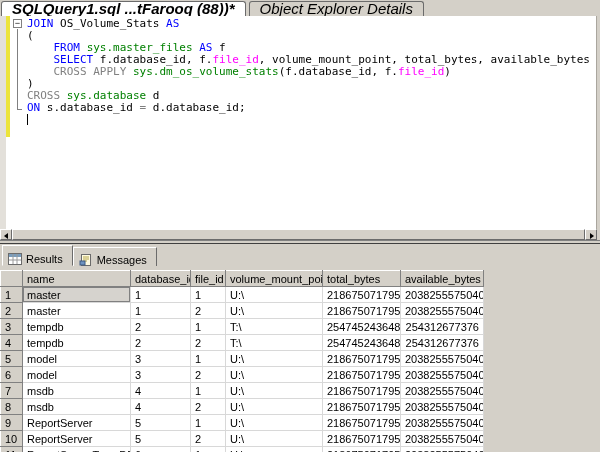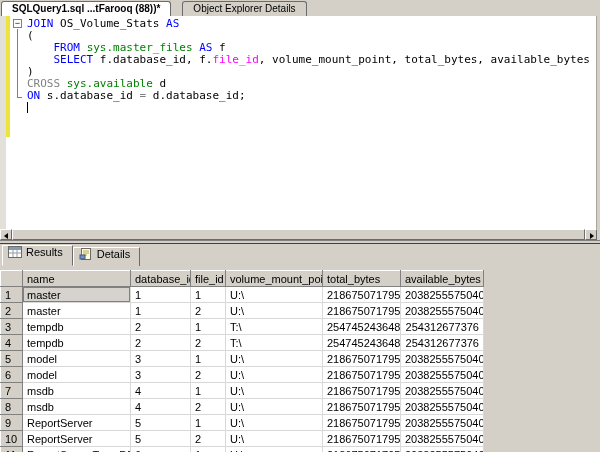--- a/index.html
+++ b/index.html
@@ -7,26 +7,26 @@
   .window {
     position:relative; width:600px; height:452px; overflow:hidden;
     background:#d4d0c8; font-family:"Liberation Sans", sans-serif; color:#000;
   }
   
   .doc-tabstrip {
     height:16px; display:flex; align-items:flex-end; background:#d4d0c8;
     padding-left:1px;
   }
   .doc-tab {
-    height:15px; line-height:14px; padding:0 10px; font-size:10px;
+    height:15px; line-height:14px; padding:0 10px; font-size:15px;
     border:1px solid #6b6b6b; border-bottom:none; background:#d4d0c8;
-    white-space:nowrap; border-radius:3px 3px 0 0; cursor:default;
+    white-space:nowrap; border-radius:3px 3px 0 0; cursor:default;font-style:italic;
   }
   .doc-tab.active { background:#ffffff; font-weight:bold; }
-  .doc-tab + .doc-tab { margin-left:11px; }
+  .doc-tab + .doc-tab { margin-left:3px; }
   
   .editor {
     position:relative; height:213px; background:#ffffff;
     border-right:1px solid #aaa69e; margin-right:3px; overflow:hidden;
   }
   .margin-indicator { position:absolute; left:0; top:0; bottom:0; width:6px; background:#e3e0da; }
   .margin-yellow { position:absolute; left:6px; top:0; width:4px; height:121px; background:#ece43b; }
   .code { position:absolute; left:10px; top:2px; right:0; }
   .code-line {
     position:relative; height:12px; line-height:12px; padding-left:17px;
@@ -62,21 +62,21 @@
     flex:1; background:#d4d0c8;
     border-top:1px solid #fff; border-left:1px solid #fff;
     border-right:1px solid #6b6b6b; border-bottom:1px solid #6b6b6b;
   }
   
   .splitter { height:4px; background:#d4d0c8; border-top:1px solid #808080; border-bottom:1px solid #404040; }
   
   .results-pane { height:208px; background:#d4d0c8; overflow:hidden; }
   .results-tabstrip { height:22px; display:flex; align-items:flex-end; padding-left:2px; }
   .res-tab {
-    height:19px; display:flex; align-items:flex-start; gap:4px;
+    height:19px; display:flex; align-items:flex-end; gap:4px;
     padding:0 9px 0 5px; font-size:11px; background:#d4d0c8; cursor:default;
     border-top:1px solid #fff; border-left:1px solid #fff; border-right:1px solid #6b6b6b;
   }
   .res-tab.active { height:21px; border-bottom:1px solid #d4d0c8; }
   .res-tab .ticon { display:inline-block; width:14px; height:12px; }
   
   .grid-wrap { margin-top:4px; height:204px; overflow:hidden; }
   table.grid { border-collapse:collapse; table-layout:fixed; font-size:11px; background:#fff; }
   table.grid th, table.grid td { overflow:hidden; white-space:nowrap; }
   table.grid thead th, table.grid tbody th {
@@ -107,22 +107,23 @@
   </div>
 
   <div class="editor">
     <div class="margin-indicator"></div>
     <div class="margin-yellow"></div>
     <div class="code" id="code">
         <div class="code-line"><span class="fold-box">−</span><span class="fold-line below"></span><span class="tk-kw">JOIN</span><span class="tk-plain"> OS_Volume_Stats </span><span class="tk-kw">AS</span></div>
         <div class="code-line"><span class="fold-line"></span><span class="tk-plain">(</span></div>
         <div class="code-line"><span class="fold-line"></span><span class="tk-plain">    </span><span class="tk-kw">FROM</span><span class="tk-plain"> </span><span class="tk-sys">sys.master_files</span><span class="tk-plain"> </span><span class="tk-kw">AS</span><span class="tk-plain"> f</span></div>
         <div class="code-line"><span class="fold-line"></span><span class="tk-plain">    </span><span class="tk-kw">SELECT</span><span class="tk-plain"> f.database_id, f.</span><span class="tk-fn">file_id</span><span class="tk-plain">, volume_mount_point, total_bytes, available_bytes</span></div>
+        <div class="code-line"><span class="fold-line"></span><span class="tk-plain">    </span><span class="tk-op">CROSS APPLY</span><span class="tk-plain"> </span><span class="tk-sys">sys.dm_os_volume_stats</span><span class="tk-plain">(f.database_id, f.</span><span class="tk-fn">file_id</span><span class="tk-plain">)</span></div>
         <div class="code-line"><span class="fold-line"></span><span class="tk-plain">)</span></div>
-        <div class="code-line"><span class="fold-line"></span><span class="tk-op">CROSS</span><span class="tk-plain"> </span><span class="tk-sys">sys.available</span><span class="tk-plain"> d</span></div>
+        <div class="code-line"><span class="fold-line"></span><span class="tk-op">CROSS</span><span class="tk-plain"> </span><span class="tk-sys">sys.database</span><span class="tk-plain"> d</span></div>
         <div class="code-line"><span class="fold-end"></span><span class="tk-kw">ON</span><span class="tk-plain"> s.database_id </span><span class="tk-op">=</span><span class="tk-plain"> d.database_id;</span></div>
         <div class="code-line"><span class="caret"></span></div>
       </div>
   </div>
 
   <div class="hscroll">
     <div class="scroll-btn">
       <span class="tri tri-left"></span>
     </div>
     <div class="scroll-thumb"></div>
@@ -150,21 +151,21 @@
       <div class="res-tab">
         <span class="ticon">
           <svg width="14" height="12" viewBox="0 0 14 12">
             <rect x="2.5" y="0.5" width="9" height="11" fill="#fffbe0" stroke="#6b6b6b"></rect>
             <line x1="4" y1="3" x2="10" y2="3" stroke="#b5a64a"></line>
             <line x1="4" y1="5" x2="10" y2="5" stroke="#b5a64a"></line>
             <line x1="4" y1="7" x2="8" y2="7" stroke="#b5a64a"></line>
             <rect x="1" y="7" width="5" height="4" fill="#6e93c0" stroke="#3c5a82"></rect>
           </svg>
         </span>
-        <span>Details</span>
+        <span>Messages</span>
       </div>
     </div>
     <div class="grid-wrap">
       <table class="grid" id="grid" style="width: 483px;">
           <colgroup>
             <col style="width: 22px;">
             <col style="width: 108px;">
             <col style="width: 60px;">
             <col style="width: 35px;">
             <col style="width: 97px;">

